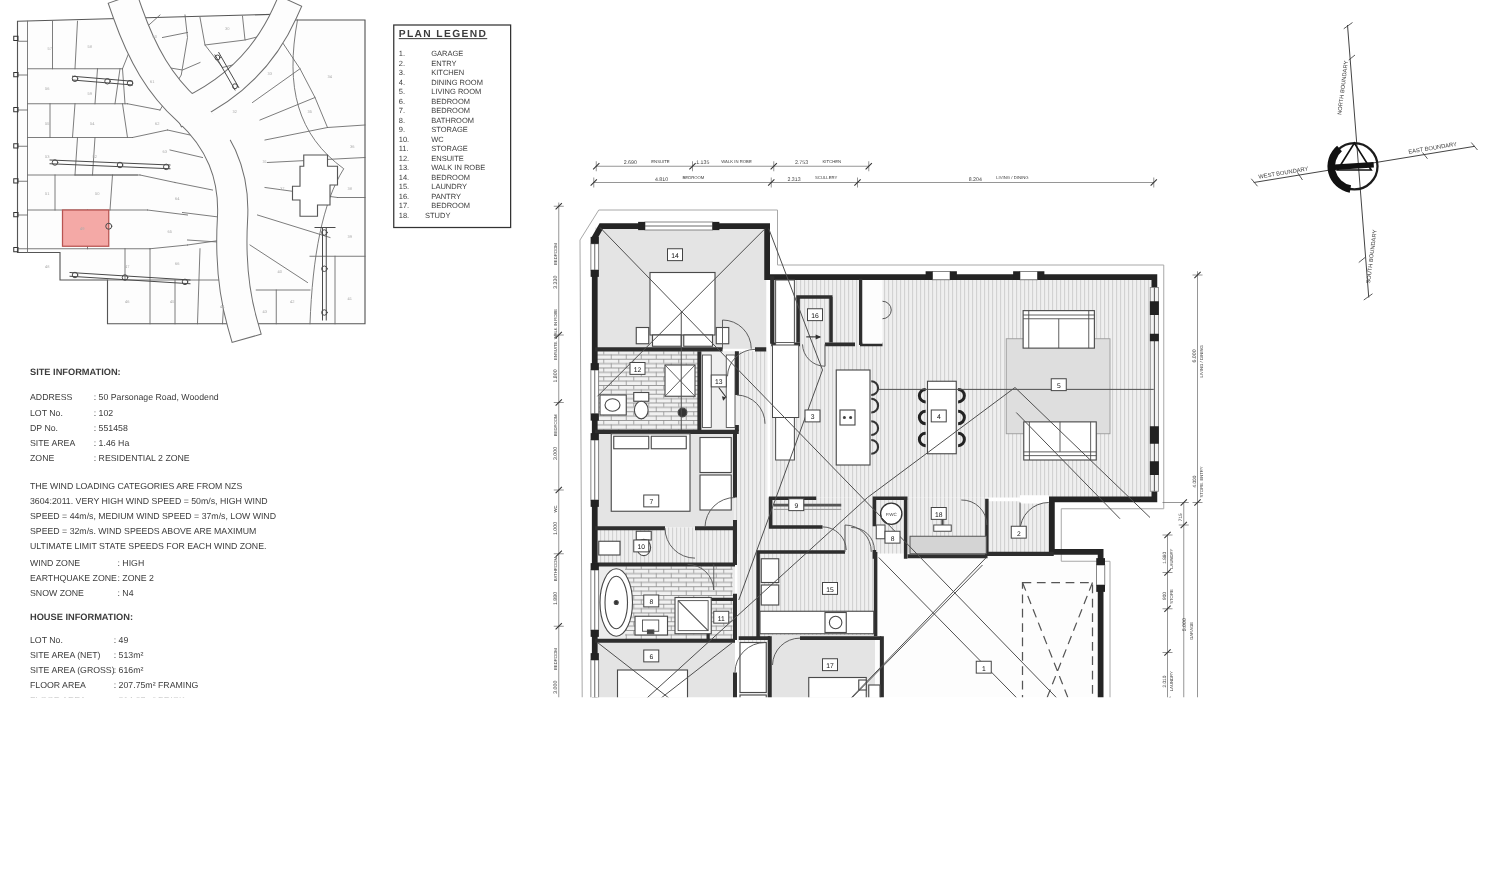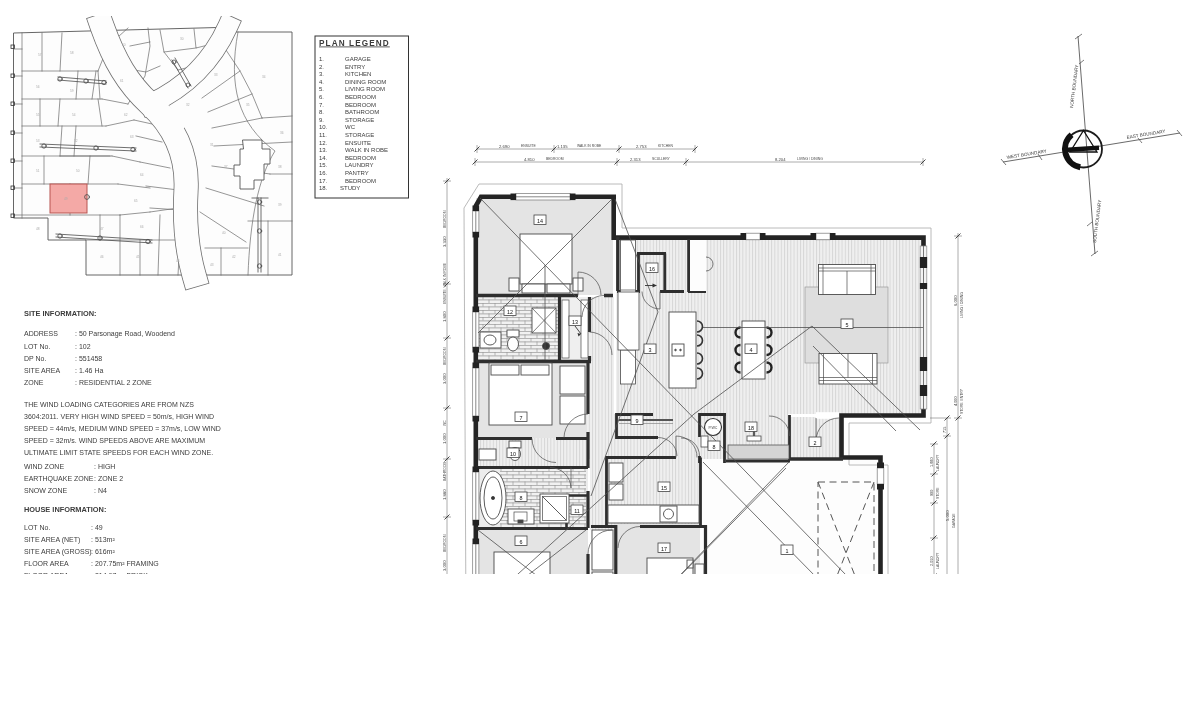--- a/index.html
+++ b/index.html
@@ -1,17 +1,17 @@
 <!DOCTYPE html>
 <html><head>
 <meta charset="utf-8">
 <style>
 html,body{margin:0;padding:0;background:#fff;}
 #page{position:relative;width:1200px;height:558px;background:#ffffff;overflow:hidden;
-font-family:"Liberation Sans",sans-serif;margin-top:16px;}
+font-family:"Liberation Sans",sans-serif;}
 svg{position:absolute;top:0;left:0;}
 .t{font-family:"Liberation Sans",sans-serif;fill:#3c3c3c;}
 .dim{font-size:4.2px;fill:#444;}
 </style>
 </head>
 <body>
 <div id="page">
 <svg width="1200" height="713" viewBox="0 0 1200 713">
 <defs>
 <pattern id="fb" width="3.2" height="8" patternUnits="userSpaceOnUse">

